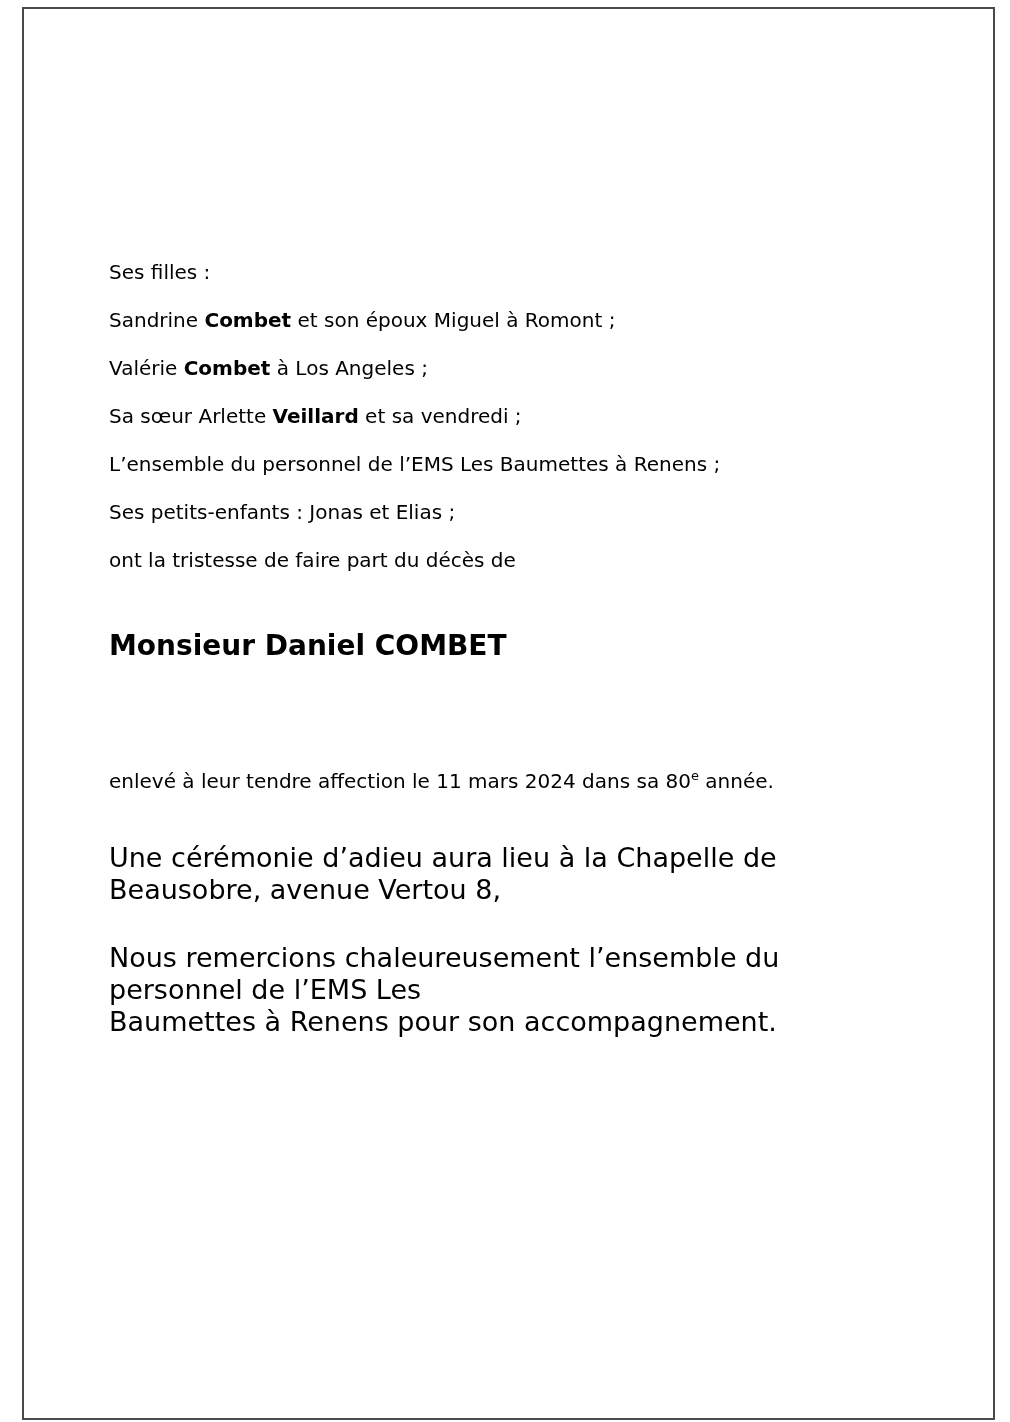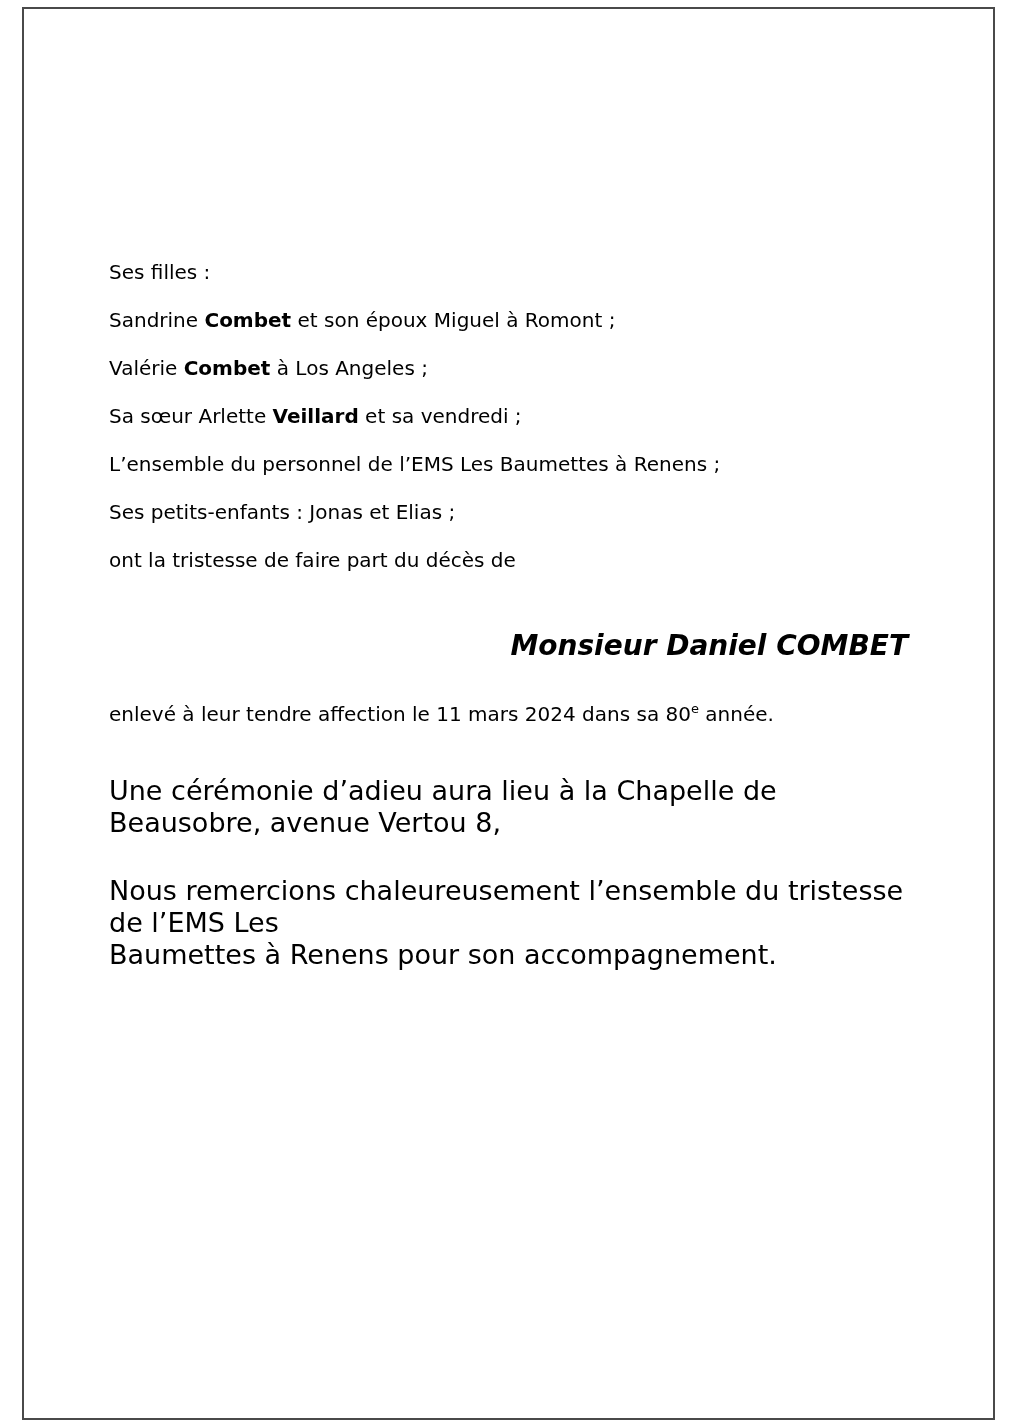--- a/index.html
+++ b/index.html
@@ -33,25 +33,24 @@
     font-size: 20px;
     line-height: 26px;
     white-space: pre-wrap;
   }
   .bold { font-weight: bold; }
   .deceased-title {
     margin: 56px 0 0 0;
     font-size: 28px;
     line-height: 34px;
     font-weight: bold;
-    text-align: right;
-    font-style: italic;
+    text-align: left;
   }
   .death-line {
-    margin: 38px 0 0 0;
+    margin: 105px 0 0 0;
     font-size: 20px;
     line-height: 26px;
     white-space: pre-wrap;
   }
   .death-line sup {
     font-size: 13px;
     line-height: 0;
   }
   .paragraph {
     font-size: 27px;
@@ -81,16 +80,16 @@
     <p class="family-line"><span>Ses petits-enfants : Jonas et Elias ;</span><span class="bold"></span><span></span></p>
 
     <p class="family-line"><span>ont la tristesse de faire part du décès de</span><span class="bold"></span><span></span></p>
 
     <p class="deceased-title">Monsieur Daniel COMBET</p>
 
     <p class="death-line"><span>enlevé à leur tendre affection le 11 mars 2024 dans sa 80</span><sup>e</sup><span> année.</span></p>
 
     <p class="paragraph ceremony"><span>Une cérémonie d’adieu aura lieu à la Chapelle de Beausobre, avenue Vertou 8,</span><br></p>
 
-    <p class="paragraph thanks"><span>Nous remercions chaleureusement l’ensemble du tristesse de l’EMS Les</span><br><span>Baumettes à Renens pour son accompagnement.</span></p>
+    <p class="paragraph thanks"><span>Nous remercions chaleureusement l’ensemble du personnel de l’EMS Les</span><br><span>Baumettes à Renens pour son accompagnement.</span></p>
 
   </div>
 </div>
 
 </body></html>

